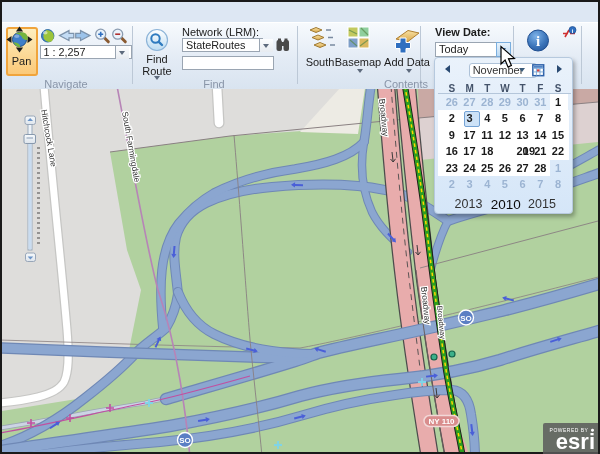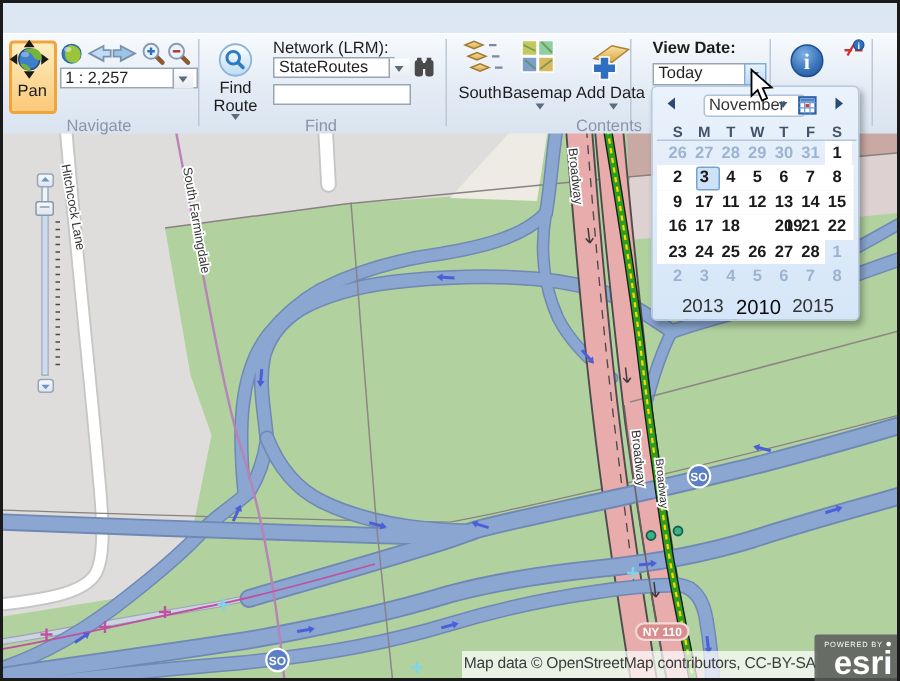--- a/index.html
+++ b/index.html
@@ -183,22 +183,20 @@
       <path d="M37,148 h3 M37,153 h3 M37,158 h3 M37,163 h3 M37,168 h3 M37,173 h3 M37,178 h3 M37,183 h3 M37,188 h3 M37,193 h3 M37,198 h3 M37,203 h3 M37,208 h3 M37,213 h3 M37,218 h3 M37,223 h3 M37,228 h3 M37,233 h3 M37,238 h3 M37,243 h3"></path>
     </g>
     <rect x="25" y="116" width="10.5" height="8.5" rx="2" fill="url(#slbtn)" stroke="#98a6b8"></rect>
     <path d="M30.2,118 l-2.8,3 h5.6 z" fill="#6a94c8"></path>
     <rect x="25.5" y="253" width="10" height="8.5" rx="2" fill="url(#slbtn)" stroke="#98a6b8"></rect>
     <path d="M30.4,259.5 l-2.8,-3 h5.6 z" fill="#6a94c8"></path>
     <rect x="24" y="134.5" width="11.5" height="9" rx="1.5" fill="url(#slbtn)" stroke="#8899ad"></rect>
     <path d="M26.5,138 h6.5" stroke="#9aabc0" stroke-width="1.2"></path>
   </svg>
 
-  <div style="position:absolute;left:306px;top:432px;width:237px;height:18px;background:rgba(255,255,255,0.72);
-    font-size:10.4px;color:#3c3c3c;line-height:18px;text-align:center;z-index:20;letter-spacing:-0.15px;">Map data © OpenStreetMap contributors, CC-BY-SA</div>
   <div style="position:absolute;left:541px;top:421px;width:55px;height:31px;background:rgba(90,90,90,0.85);z-index:20;border-radius:2px 0 0 0;">
     <div style="position:absolute;right:3px;top:3px;font-size:5px;color:#fff;letter-spacing:0.5px;">POWERED BY <span style="font-size:7px;">●</span></div>
     <div style="position:absolute;right:3px;top:6px;font-size:22px;color:#fff;font-weight:bold;letter-spacing:0px;">esri</div>
   </div>
 
 
   <div id="ribbon">
     <div class="sep" style="left:130px;"></div>
     <div class="sep" style="left:295px;"></div>
     <div class="sep" style="left:418px;"></div>

